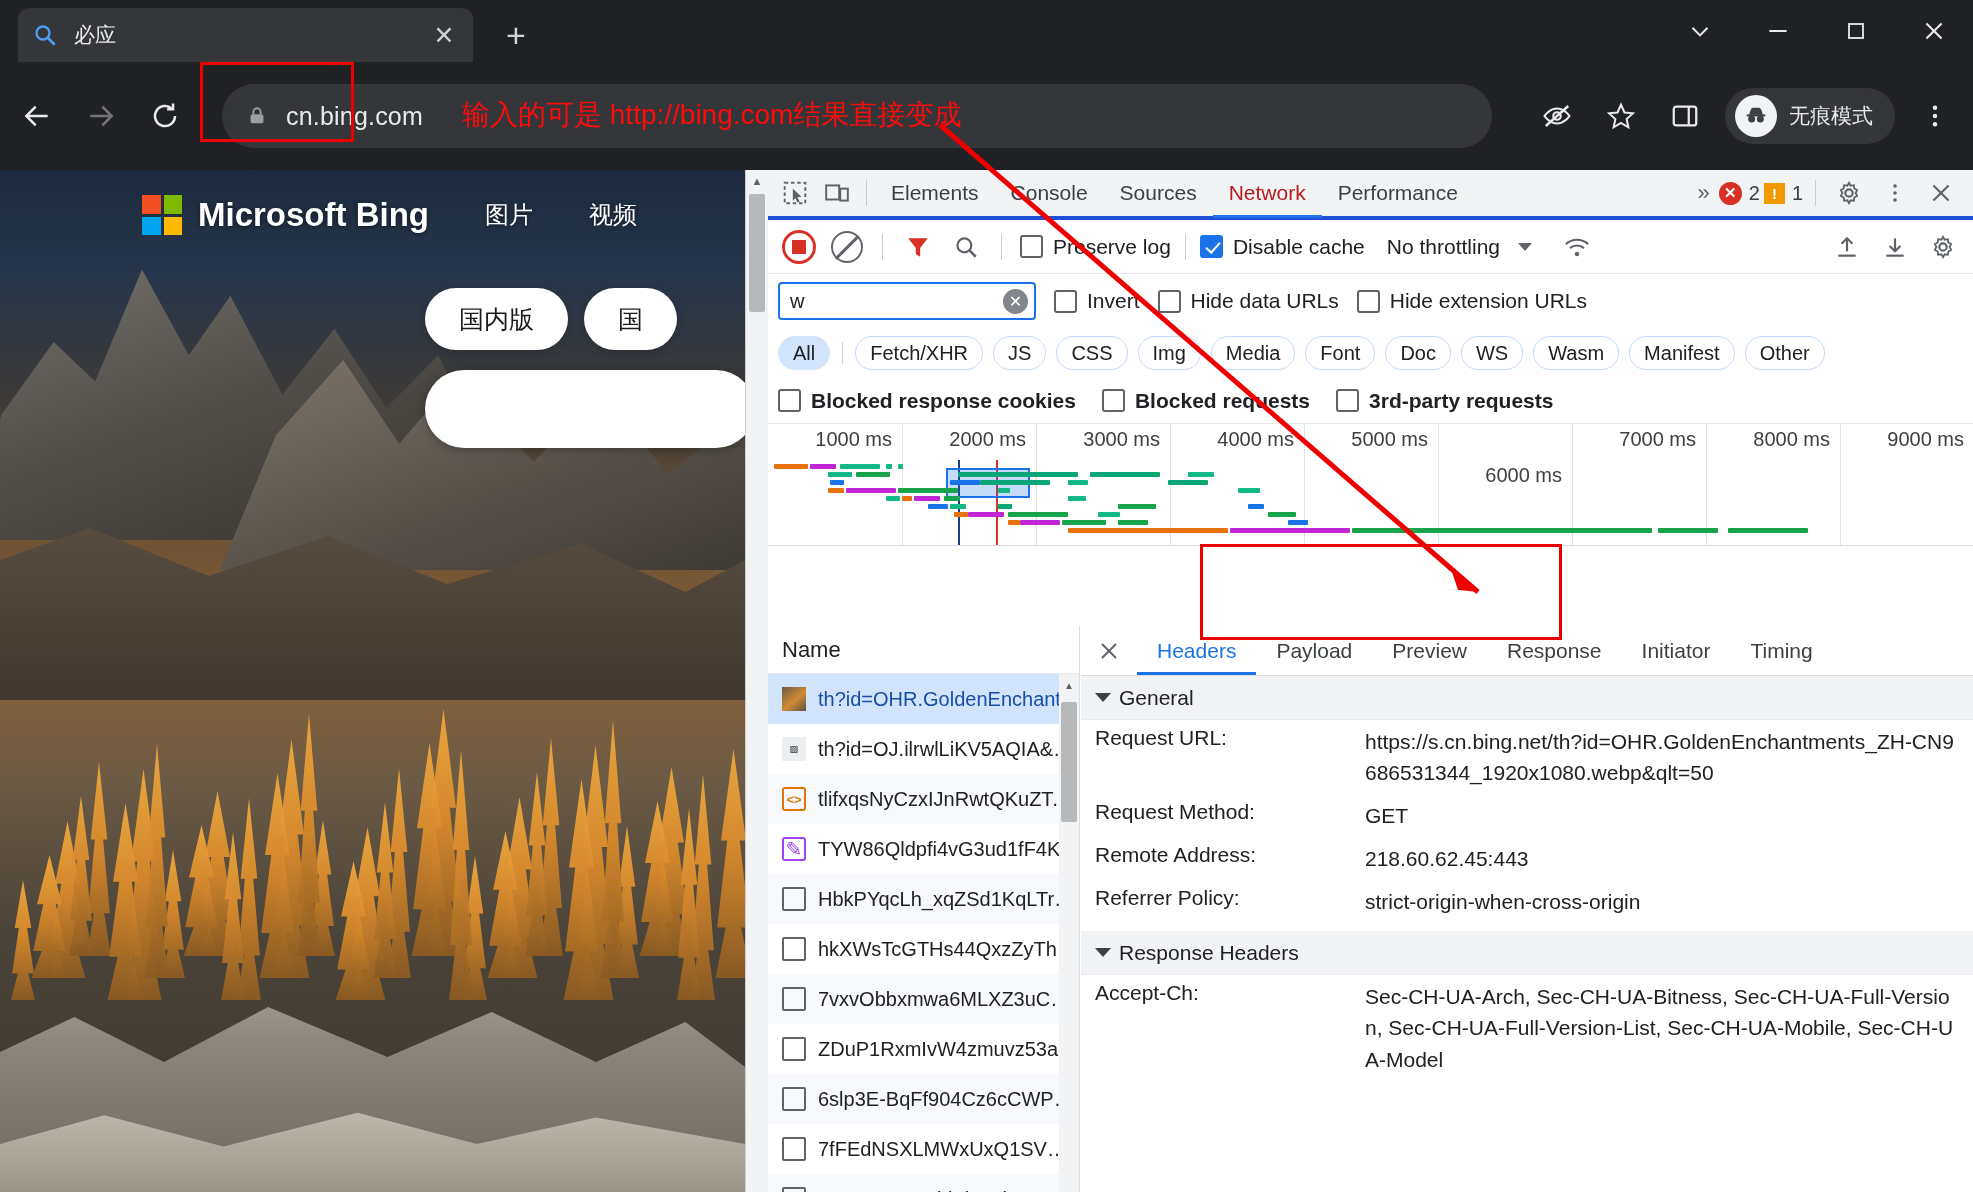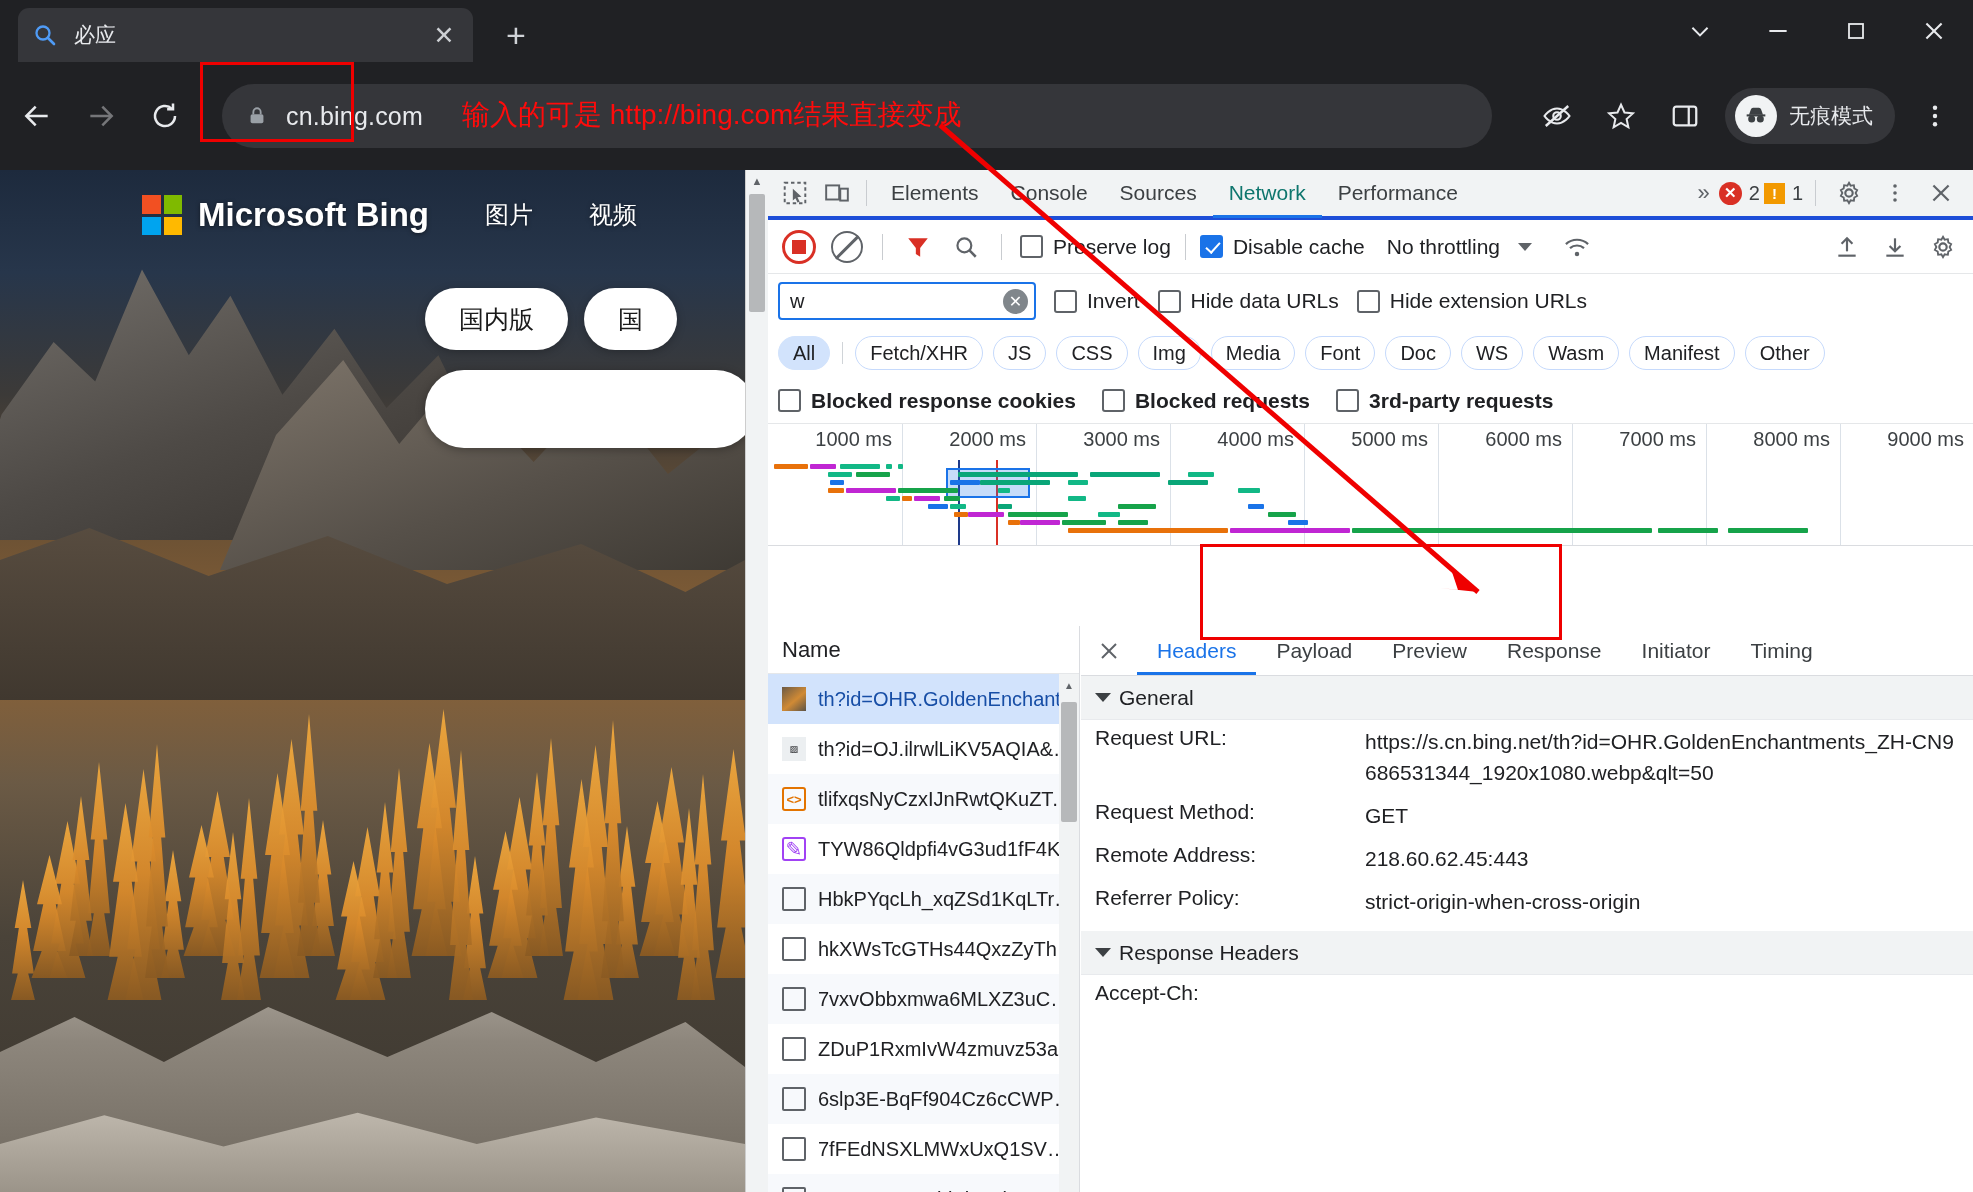--- a/index.html
+++ b/index.html
@@ -91,21 +91,21 @@
   .dt-scroll-col { position:absolute; left:0; top:0; width:22px; height:1022px; background:#f1f3f4; }
   .dt-scroll-arrow { width:22px; height:22px; display:flex; align-items:center; justify-content:center; color:#5f6368; font-size:11px; }
   .dt-scroll-thumb { position:absolute; left:3px; top:24px; width:16px; height:118px; background:#b6b8ba; border-radius:2px; }
 
   .dt-body { position:absolute; left:22px; top:0; width:1206px; height:1022px; }
 
   .dt-tabbar { height:50px; background:#f1f3f4; border-bottom:4px solid #1d4ed8; display:flex; align-items:center; padding:0 6px; position:relative; }
   .dt-iconbtn { width:42px; height:42px; display:flex; align-items:center; justify-content:center; color:#5f6368; }
   .dt-sep { width:1px; height:26px; background:#c9ccd0; margin:0 8px; }
   .dt-tab { padding:0 16px; height:49px; display:flex; align-items:center; font-size:21px; color:#3c4043; white-space:nowrap; cursor:pointer; }
-  .dt-tab.active { color:#0f766e; box-shadow: inset 0 -3px 0 #1a73e8; }
+  .dt-tab.active { color:#b91c1c; box-shadow: inset 0 -3px 0 #1a73e8; }
   .dt-tabbar-right { margin-left:auto; display:flex; align-items:center; gap:4px; padding-right:6px; }
   .chev { color:#5f6368; font-size:22px; padding:0 8px; letter-spacing:-3px; }
   .badge-err { display:flex; align-items:center; gap:7px; font-size:20px; color:#3c4043; }
   .dot-err { width:23px; height:23px; border-radius:50%; background:#d93025; color:#fff; font-size:15px; display:flex; align-items:center; justify-content:center; font-weight:bold;}
   .sq-warn { width:21px; height:21px; background:#f29900; color:#fff; font-size:15px; display:flex; align-items:center; justify-content:center; font-weight:bold;}
 
   .dt-toolbar { height:54px; background:#fff; border-bottom:1px solid #e5e7e9; display:flex; align-items:center; padding:0 10px; gap:6px; }
   .rec-btn { width:34px; height:34px; border-radius:50%; border:3px solid #d93025; display:flex; align-items:center; justify-content:center; }
   .rec-inner { width:14px; height:14px; background:#d93025; }
   .clr-btn { width:32px; height:32px; border-radius:50%; border:2.5px solid #5f6368; position:relative; }
@@ -549,21 +549,21 @@
           <div class="ov-tick" style="left: 536px;"></div>
           <div class="ov-tick" style="left: 402px;"></div>
           <div class="ov-tick" style="left: 268px;"></div>
           <div class="ov-tick" style="left: 134px;"></div>
         <div class="ov-ruler" id="ruler">
             <div class="ov-lbl" style="left: 134px;">1000 ms</div>
             <div class="ov-lbl" style="left: 268px;">2000 ms</div>
             <div class="ov-lbl" style="left: 402px;">3000 ms</div>
             <div class="ov-lbl" style="left: 536px;">4000 ms</div>
             <div class="ov-lbl" style="left: 670px;">5000 ms</div>
-            <div class="ov-lbl" style="left: 804px;">6000 ms</div>
+            <div class="ov-lbl" style="left: 804px; margin-top: 36px;">6000 ms</div>
             <div class="ov-lbl" style="left: 938px;">7000 ms</div>
             <div class="ov-lbl" style="left: 1072px;">8000 ms</div>
             <div class="ov-lbl" style="left: 1206px;">9000 ms</div>
           </div>
         <div class="ov-line" style="left:190px;background:#1e3a8a;"></div>
         <div class="ov-line" style="left:228px;background:#d93025;"></div>
         <div class="ov-sel" style="left:178px;width:84px;"></div>
       <div class="ov-bar" style="left: 6px; width: 34px; top: 40px; background: rgb(232, 113, 10);"></div>
           <div class="ov-bar" style="left: 42px; width: 26px; top: 40px; background: rgb(192, 38, 211);"></div>
           <div class="ov-bar" style="left: 72px; width: 40px; top: 40px; background: rgb(18, 184, 134);"></div>
@@ -706,20 +706,21 @@
               </div>
             </div>
 
           <div class="sect-head" style="margin-top:8px;">
             <span class="tri"></span>
             <span>Response Headers</span>
           </div>
           <div id="resp-rows">
               <div class="kv">
                 <div class="k">Accept-Ch:</div>
+                <div class="v">Sec-CH-UA-Arch, Sec-CH-UA-Bitness, Sec-CH-UA-Full-Version, Sec-CH-UA-Full-Version-List, Sec-CH-UA-Mobile, Sec-CH-UA-Model</div>
               </div>
             </div>
         </div>
 
       </div>
     </div>
   </div>
 
   <div class="url-box"></div>
 

